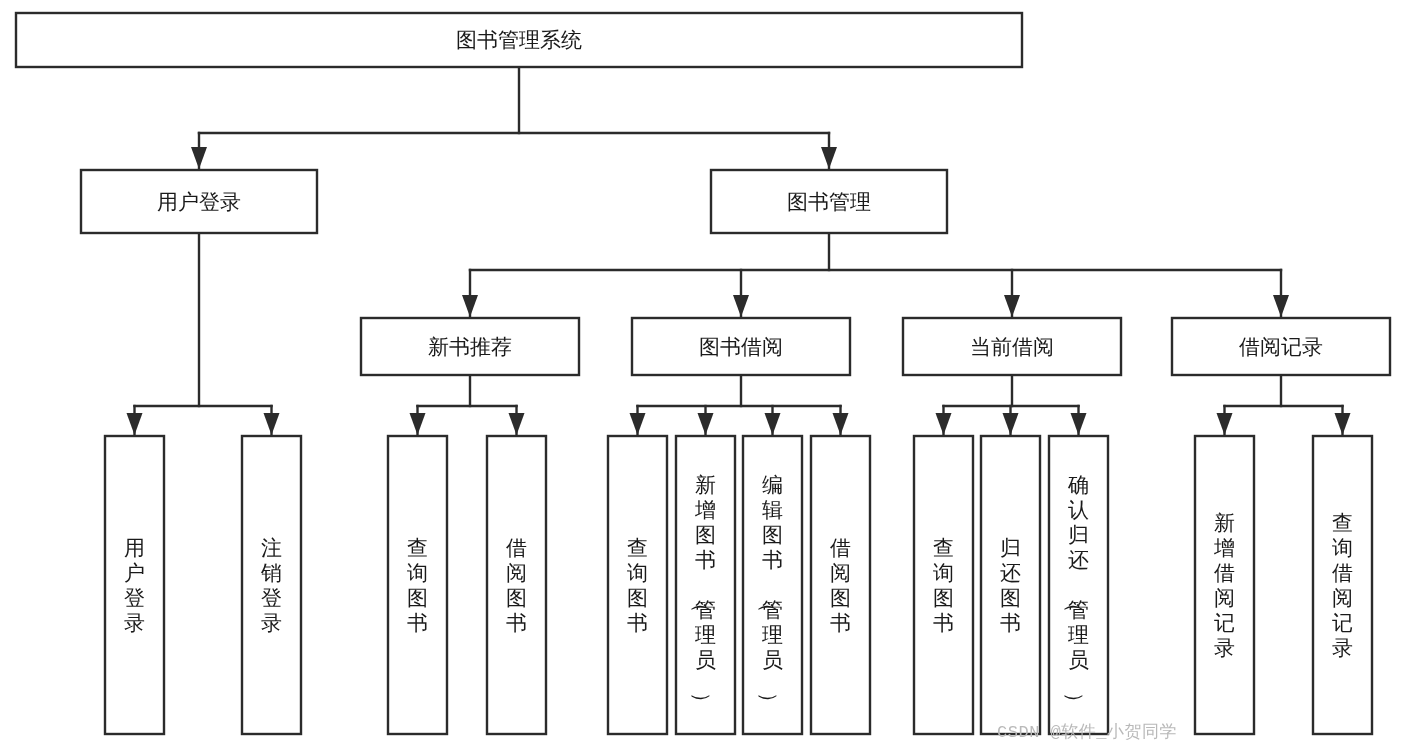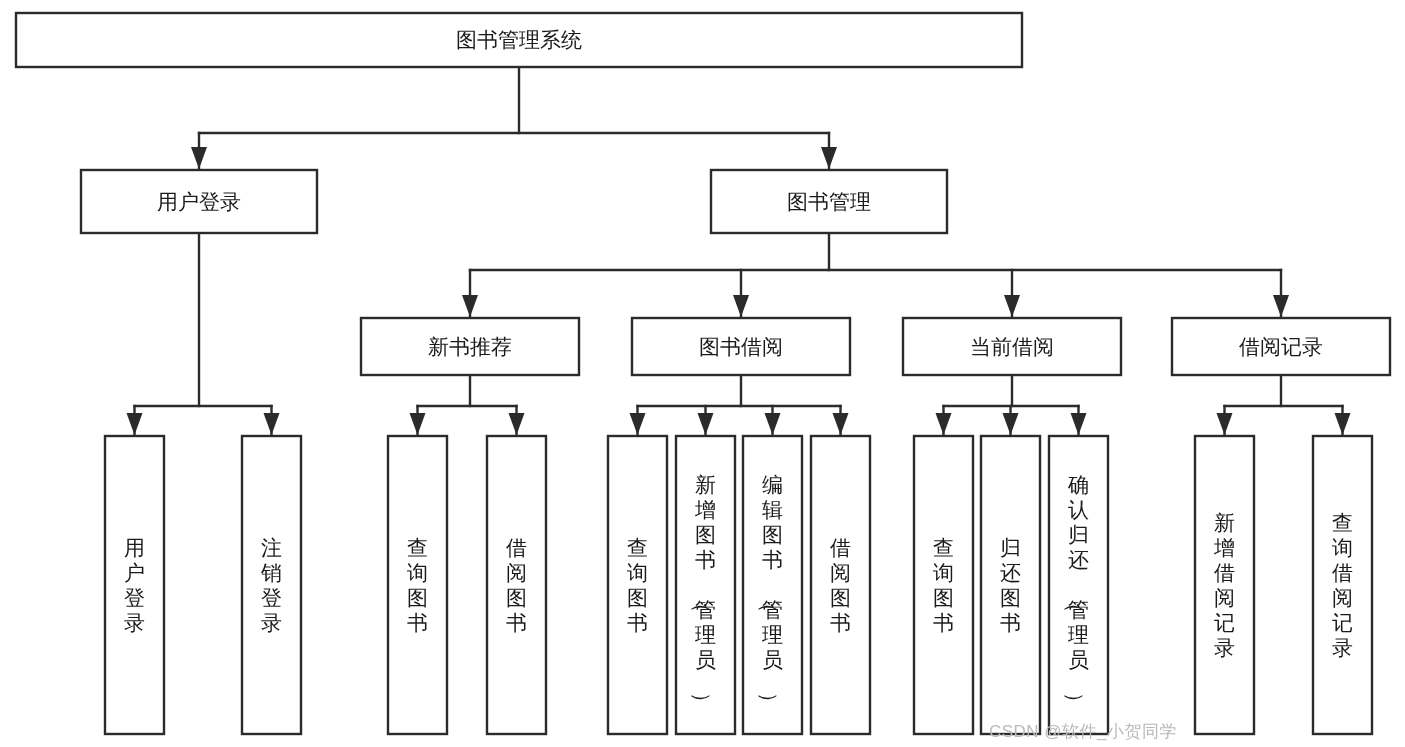--- a/index.html
+++ b/index.html
@@ -53,21 +53,21 @@
   .node-label-v {
     font-family: "DejaVu Sans", "Liberation Sans", sans-serif;
     font-size: 21px;
     fill: #1a1a1a;
     text-anchor: middle;
   }
   .watermark-text {
     position: absolute;
     right: 8px;
     bottom: 4px;
-    font-family: Liberation Sans, sans-serif;
+    font-family: Liberation Mono, monospace;
     font-size: 17px;
     color: #b9b9b9;
     white-space: nowrap;
     letter-spacing: 0.5px;
   }
 </style>
 </head>
 <body>
 
 <div id="diagram-root">

